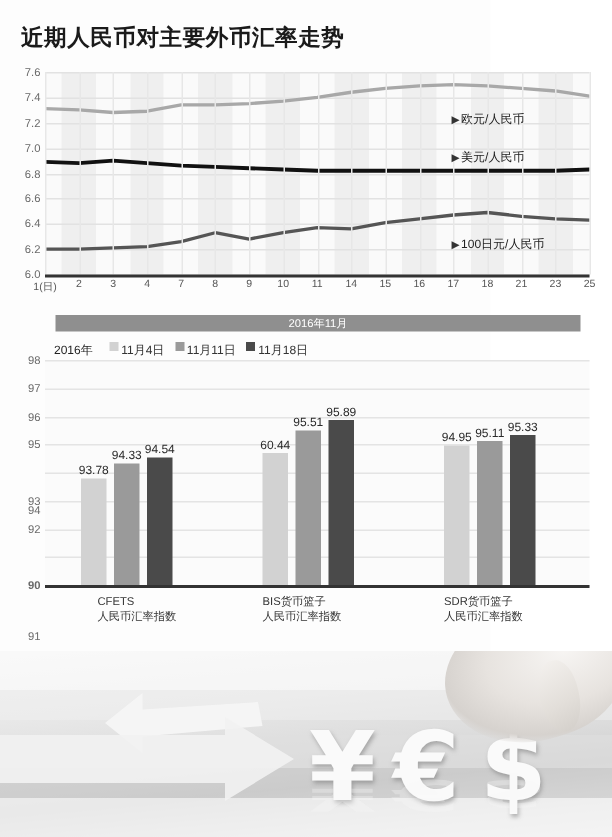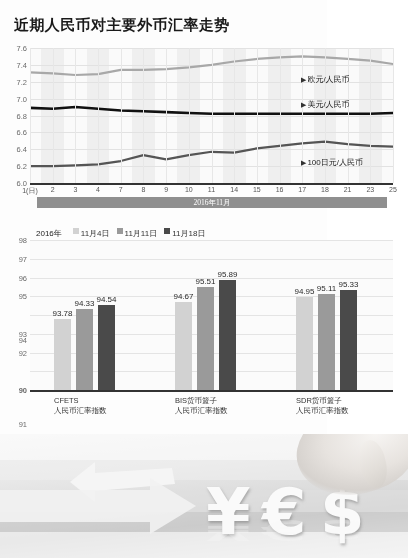--- a/index.html
+++ b/index.html
@@ -34,23 +34,22 @@
     white-space:nowrap;
   }
   .lc-axis{
     position:absolute;left:30px;top:141px;width:363px;height:2px;background:#333;
   }
   .lc-xlab{
     position:absolute;top:144px;font-size:7px;color:#555;
     transform:translateX(-50%);white-space:nowrap;
   }
   .lc-monthband{
-    position:absolute;left:37px;top:155px;width:350px;height:11px;
+    position:absolute;left:37px;top:168px;width:350px;height:11px;
     background:#8f8f8f;
-    font-family:Liberation Serif, serif;
   }
   .lc-monthband span{
     display:block;text-align:center;line-height:11px;
     font-size:7.5px;color:#fff;
   }
   .lc-serieslabel{
     position:absolute;font-size:8px;color:#222;white-space:nowrap;
   }
   .lc-marker{display:inline-block;font-size:7px;color:#333;margin-right:1px;}
 
@@ -229,40 +228,40 @@
         <div class="bc-bar" style="left: 24px; width: 17px; height: 70.875px; background: rgb(210, 210, 210);">
           <div class="bc-val">93.78</div>
         </div>
         <div class="bc-bar" style="left: 46px; width: 17px; height: 81.1875px; background: rgb(154, 154, 154);">
           <div class="bc-val">94.33</div>
         </div>
         <div class="bc-bar" style="left: 68px; width: 17px; height: 85.125px; background: rgb(74, 74, 74);">
           <div class="bc-val">94.54</div>
         </div>
         <div class="bc-bar" style="left: 145px; width: 17px; height: 87.5625px; background: rgb(210, 210, 210);">
-          <div class="bc-val">94.67</div>
+          <div class="bc-val">60.44</div>
         </div>
         <div class="bc-bar" style="left: 167px; width: 17px; height: 103.312px; background: rgb(154, 154, 154);">
           <div class="bc-val">95.51</div>
         </div>
         <div class="bc-bar" style="left: 189px; width: 17px; height: 110.438px; background: rgb(74, 74, 74);">
           <div class="bc-val">95.89</div>
         </div>
         <div class="bc-bar" style="left: 266px; width: 17px; height: 92.8125px; background: rgb(210, 210, 210);">
           <div class="bc-val">94.95</div>
         </div>
         <div class="bc-bar" style="left: 288px; width: 17px; height: 95.8125px; background: rgb(154, 154, 154);">
           <div class="bc-val">95.11</div>
         </div>
         <div class="bc-bar" style="left: 310px; width: 17px; height: 99.9375px; background: rgb(74, 74, 74);">
           <div class="bc-val">95.33</div>
         </div>
       </div>
     <div class="bc-axis"></div>
-  <div class="bc-cat" style="left: 54px;">
+  <div class="bc-cat" style="left: 65px;">
         <div>CFETS</div>
         <div>人民币汇率指数</div>
       </div>
       <div class="bc-cat" style="left: 175px;">
         <div>BIS货币篮子</div>
         <div>人民币汇率指数</div>
       </div>
       <div class="bc-cat" style="left: 296px;">
         <div>SDR货币篮子</div>
         <div>人民币汇率指数</div>

